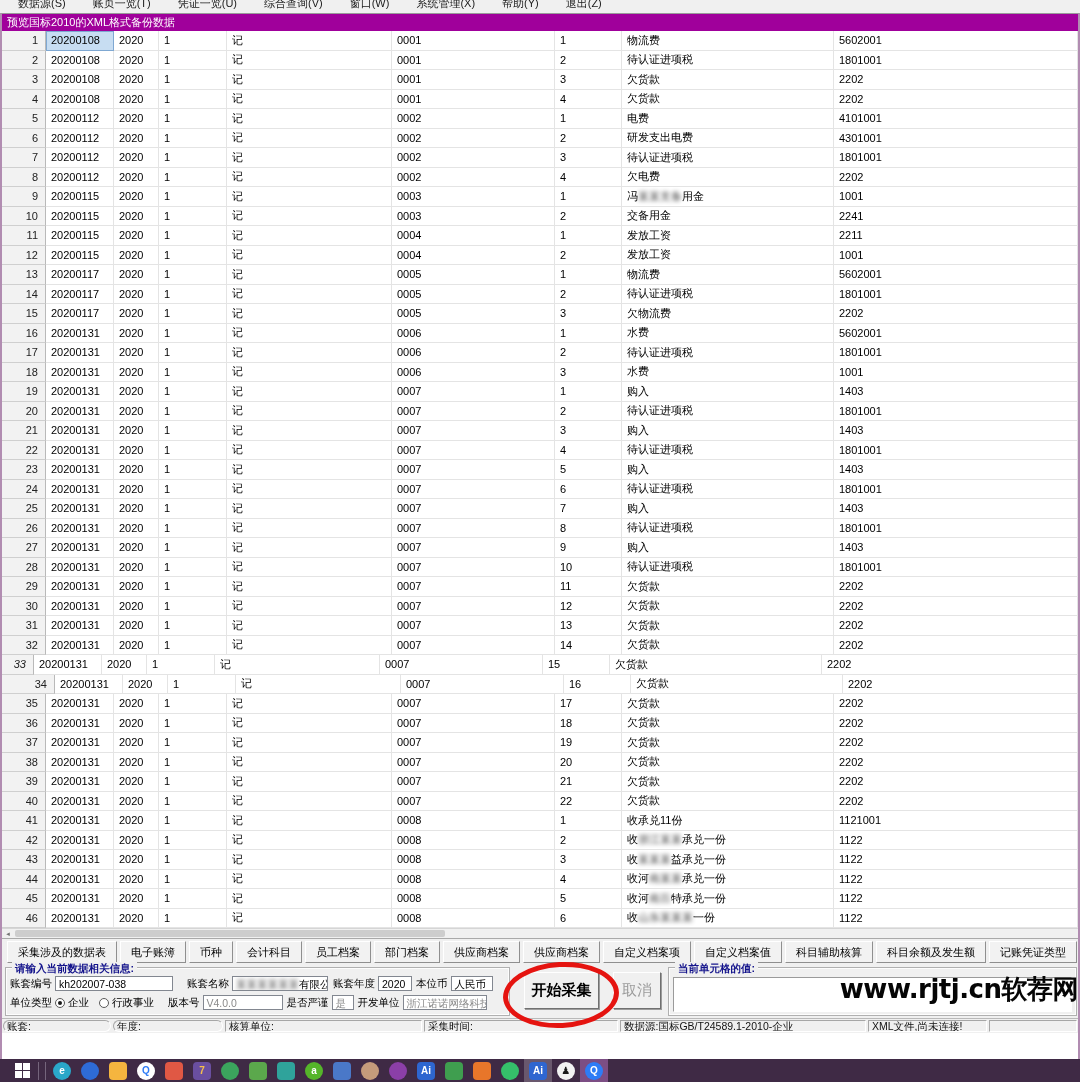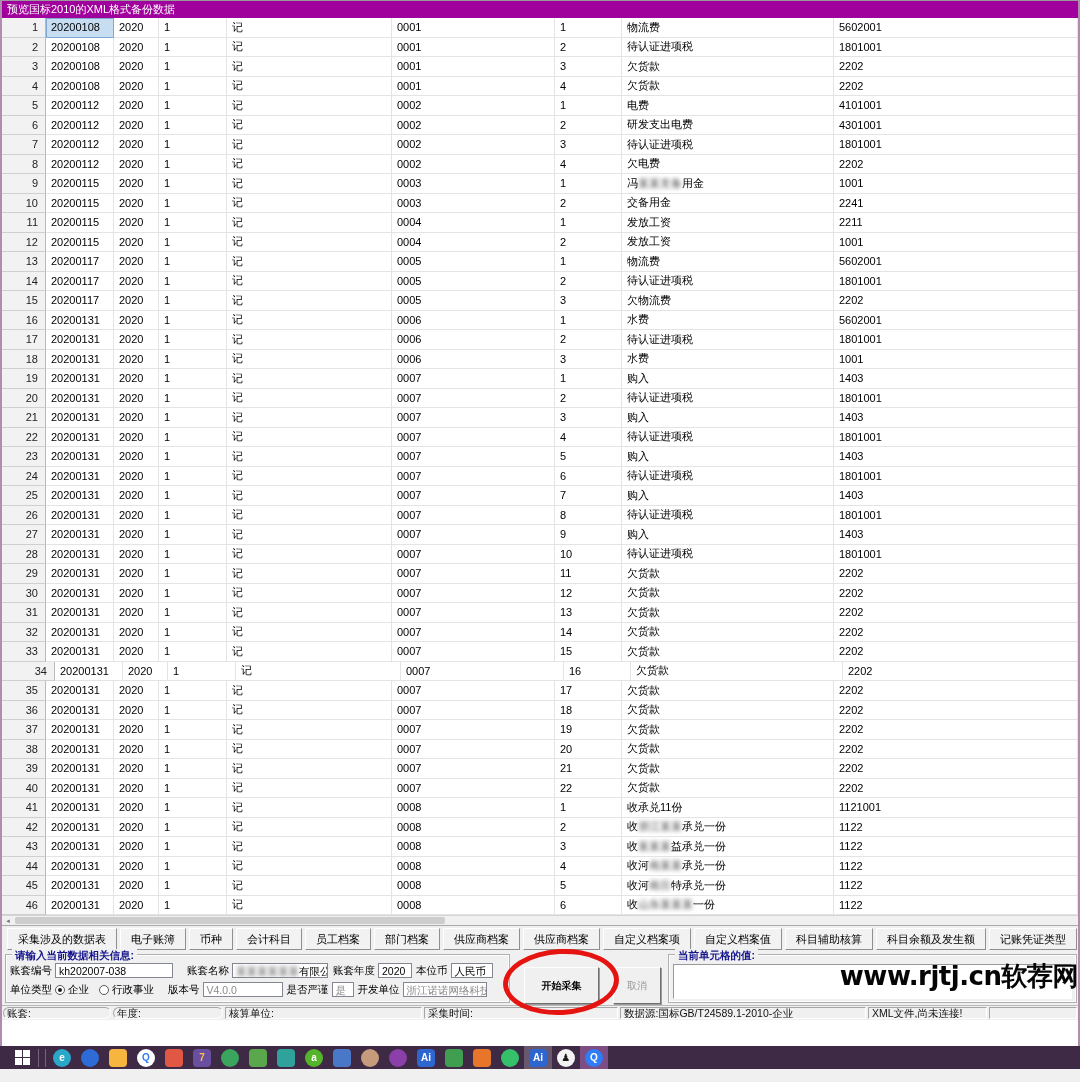--- a/index.html
+++ b/index.html
@@ -41,21 +41,21 @@
   .frow{position:absolute;left:4px;right:2px;display:flex;align-items:center;overflow:hidden;white-space:nowrap;}
   .frow1{top:8px;}
   .frow2{top:27px;}
   .flabel{margin-right:3px;color:#000;flex:none;}
   .finput{height:15px;line-height:14px;background:#fff;border:1px solid #828790;box-sizing:border-box;padding:0 3px;overflow:hidden;white-space:nowrap;flex:none;font-size:10.5px;}
   .finput.gray{color:#8a8a8a;}
   .sp{flex:none;}
   .radio-opt{display:flex;align-items:center;margin-right:10px;flex:none;}
   .rdot{width:10px;height:10px;border:1px solid #5a5a5a;border-radius:50%;background:#fff;margin-right:3px;position:relative;flex:none;box-sizing:border-box;}
   .rdot.on::after{content:"";position:absolute;left:2px;top:2px;width:4px;height:4px;border-radius:50%;background:#1a1a1a;}
-  .pbtn{position:absolute;background:#f0f0f0;border:1px solid #707070;border-top-color:#fff;border-left-color:#fff;box-shadow:1px 1px 0 #9c9c9c;font-size:10px;font-weight:bold;display:flex;align-items:center;justify-content:center;box-sizing:border-box;margin-top:8px;}
+  .pbtn{position:absolute;background:#f0f0f0;border:1px solid #707070;border-top-color:#fff;border-left-color:#fff;box-shadow:1px 1px 0 #9c9c9c;font-size:15px;font-weight:bold;display:flex;align-items:center;justify-content:center;box-sizing:border-box;}
   .btn-start{left:522px;top:7px;width:75px;height:37px;color:#000;}
   .btn-cancel{left:611px;top:7px;width:48px;height:37px;color:#9a9a9a;font-weight:normal;}
   .red-ellipse{position:absolute;left:501px;top:-3px;width:106px;height:56px;border:5px solid #e51410;border-radius:50%;transform:rotate(-3deg);z-index:40;pointer-events:none;}
   .cellbox{position:absolute;left:4px;right:4px;top:9px;bottom:3px;background:#fff;border:1px solid #9a9a9a;border-bottom-color:#fff;border-right-color:#fff;}
   .watermark{position:absolute;right:0px;top:7px;font-size:26px;font-weight:800;letter-spacing:-.5px;color:#050505;z-index:30;font-family:"DejaVu Sans","Liberation Sans",sans-serif;white-space:nowrap;}
   
   .statusbar{height:15px;background:#f0f0f0;border-top:1px solid #b9b9b9;display:flex;gap:2px;padding:1px 1px 0 1px;box-sizing:border-box;}
   .ssec{height:12px;line-height:11px;font-size:10.5px;padding-left:3px;background:#f0f0f0;border:1px solid;border-color:#a6a6a6 #ffffff #ffffff #a6a6a6;box-sizing:border-box;overflow:hidden;white-space:nowrap;flex:none;color:#111;}
   .ssec.fill{flex:1 1 auto;}
   
@@ -66,20 +66,32 @@
   .ticon{width:18px;height:18px;display:flex;align-items:center;justify-content:center;font-size:10px;font-weight:bold;color:#fff;box-sizing:border-box;}
   .tdivider{width:6px;height:18px;border-left:1px solid #75657c;border-right:1px solid #75657c;margin:0 2px;flex:none;}
   .winlogo{width:15px;height:15px;display:grid;grid-template-columns:7px 7px;grid-template-rows:7px 7px;gap:1px;}
   .winlogo span{background:#fff;}
 </style>
 </head>
 <body>
 
 <div>
 
+  <div class="menubar">
+    <div class="menubar-inner">
+        <span class="mitem">数据源(S)</span>
+        <span class="mitem">账页一览(T)</span>
+        <span class="mitem">凭证一览(U)</span>
+        <span class="mitem">综合查询(V)</span>
+        <span class="mitem">窗口(W)</span>
+        <span class="mitem">系统管理(X)</span>
+        <span class="mitem">帮助(Y)</span>
+        <span class="mitem">退出(Z)</span>
+      </div>
+  </div>
 
   <div class="window">
 
     <div class="titlebar" style="background: rgb(160, 0, 155);">
       <span>预览国标2010的XML格式备份数据</span>
     </div>
 
     <div>
       <div class="gbody">
           <div class="gr">
@@ -432,21 +444,21 @@
             <div class="c" style="width: 68px; flex: 0 0 auto;">20200131</div>
             <div class="c" style="width: 45px; flex: 0 0 auto;">2020</div>
             <div class="c" style="width: 68px; flex: 0 0 auto;">1</div>
             <div class="c" style="width: 165px; flex: 0 0 auto;">记</div>
             <div class="c" style="width: 163px; flex: 0 0 auto;">0007</div>
             <div class="c" style="width: 67px; flex: 0 0 auto;">14</div>
             <div class="c" style="width: 212px; flex: 0 0 auto;">欠货款</div>
             <div class="c" style="flex: 1 1 0%;">2202</div>
           </div>
           <div class="gr">
-            <div class="c rh" style="width: 44px; flex: 0 0 auto;">33</div>
+            <div class="c rh" style="width: 32px; flex: 0 0 auto; font-style: italic;">33</div>
             <div class="c" style="width: 68px; flex: 0 0 auto;">20200131</div>
             <div class="c" style="width: 45px; flex: 0 0 auto;">2020</div>
             <div class="c" style="width: 68px; flex: 0 0 auto;">1</div>
             <div class="c" style="width: 165px; flex: 0 0 auto;">记</div>
             <div class="c" style="width: 163px; flex: 0 0 auto;">0007</div>
             <div class="c" style="width: 67px; flex: 0 0 auto;">15</div>
             <div class="c" style="width: 212px; flex: 0 0 auto;">欠货款</div>
             <div class="c" style="flex: 1 1 0%;">2202</div>
           </div>
           <div class="gr">

